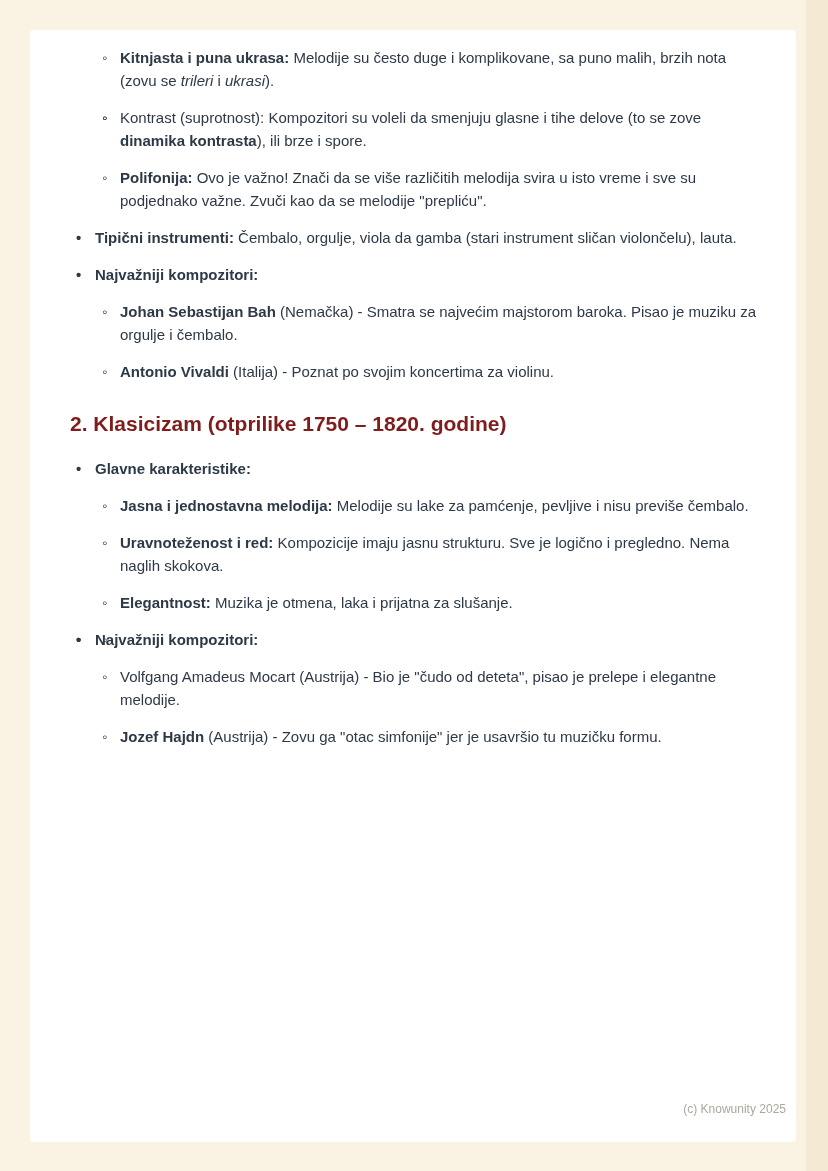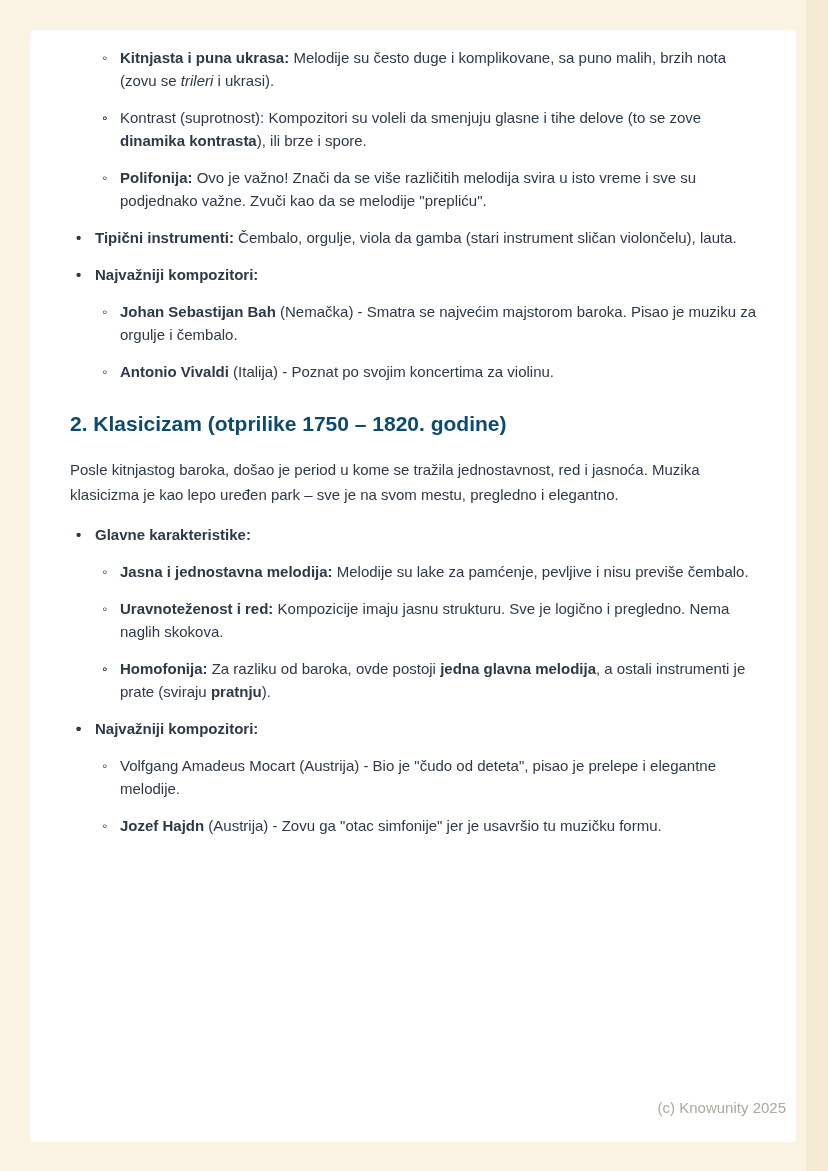--- a/index.html
+++ b/index.html
@@ -40,44 +40,44 @@
     color: #2e3948;
   }
   .lvl1 .marker { left: 6px; font-weight: 700; }
   .lvl2 .marker { left: 32px; }
   .justify { text-align: justify; }
   .heading {
     margin: 26px 0 18px 0;
     font-size: 21px;
     line-height: 30px;
     font-weight: 700;
-    color: #0c4a6e;
+    color: #7f1d1d;
   }
   .intro {
     margin: 0 0 16px 0;
     line-height: 25px;
   }
   .footer {
     position: absolute;
     right: 10px; bottom: 26px;
-    font-size: 15px;
+    font-size: 12px;
     color: #a9a99d;
   }
 </style>
 </head>
 <body>
 
 <div class="edge-strip"></div>
 
 <div class="card">
 
   <ul class="lvl2">
     <li>
       <span class="marker">◦</span>
-      <span><span style="font-weight: 700;">Kitnjasta i puna ukrasa:</span><span> Melodije su često duge i komplikovane, sa puno malih, brzih nota (zovu se </span><span style="font-style: italic;">trileri</span><span> i </span><span style="">ukrasi</span><span>).</span></span>
+      <span><span style="font-weight: 700;">Kitnjasta i puna ukrasa:</span><span> Melodije su često duge i komplikovane, sa puno malih, brzih nota (zovu se </span><span style="font-style: italic;">trileri</span><span> i </span><span style="font-style: italic;">ukrasi</span><span>).</span></span>
     </li>
     <li>
       <span class="marker">◦</span>
     </li>
     <li>
       <span class="marker">◦</span>
       <span><span style="font-weight: 400;">Kontrast (suprotnost):</span><span> Kompozitori su voleli da smenjuju glasne i tihe delove (to se zove </span><span style="font-weight: 700;">dinamika kontrasta</span><span>), ili brze i spore.</span></span>
     </li>
     <li>
       <span class="marker">◦</span>
@@ -102,44 +102,43 @@
       <span><span style="font-weight: 700;">Johan Sebastijan Bah</span><span> (Nemačka) - Smatra se najvećim majstorom baroka. Pisao je muziku za orgulje i čembalo.</span></span>
     </li>
     <li>
       <span class="marker">◦</span>
       <span><span style="font-weight: 700; text-align: right;">Antonio Vivaldi</span><span> (Italija) - Poznat po svojim koncertima za violinu.</span></span>
     </li>
   </ul>
 
   <h2 class="heading">2. Klasicizam (otprilike 1750 – 1820. godine)</h2>
 
-  <p class="intro">Posle kitnjastog baroka, došao je period u kome se tražila jednostavnost, red i jasnoća. Muzika klasicizma je kao lepo uređen park – sve je na svom mestu, pregledno i elegantno.</p>
 
   <ul class="lvl1">
     <li>
       <span class="marker">•</span>
       <span><span style="font-weight: 700;">Glavne karakteristike:</span></span>
     </li>
   </ul>
 
   <ul class="lvl2">
     <li>
       <span class="marker">◦</span>
       <span><span style="font-weight: 700;">Jasna i jednostavna melodija:</span><span> Melodije su lake za pamćenje, pevljive i nisu previše čembalo.</span></span>
     </li>
     <li>
       <span class="marker">◦</span>
       <span><span style="font-weight: 700;">Uravnoteženost i red:</span><span> Kompozicije imaju jasnu strukturu. Sve je logično i pregledno. Nema naglih skokova.</span></span>
     </li>
     <li>
       <span class="marker">◦</span>
+      <span><span style="font-weight: 700;">Elegantnost:</span><span> Muzika je otmena, laka i prijatna za slušanje.</span></span>
     </li>
     <li>
       <span class="marker">◦</span>
-      <span><span style="font-weight: 700;">Homofonija:</span><span> Za razliku od baroka, ovde postoji </span><span style="font-weight: 700;">jedna glavna melodija</span><span>, a ostali instrumenti je prate (sviraju </span><span style="font-weight: 700;">pratnju</span><span>).</span></span>
     </li>
   </ul>
 
   <ul class="lvl1">
     <li>
       <span class="marker">•</span>
     </li>
     <li>
       <span class="marker">•</span>
       <span><span style="font-weight: 700;">Najvažniji kompozitori:</span></span>

